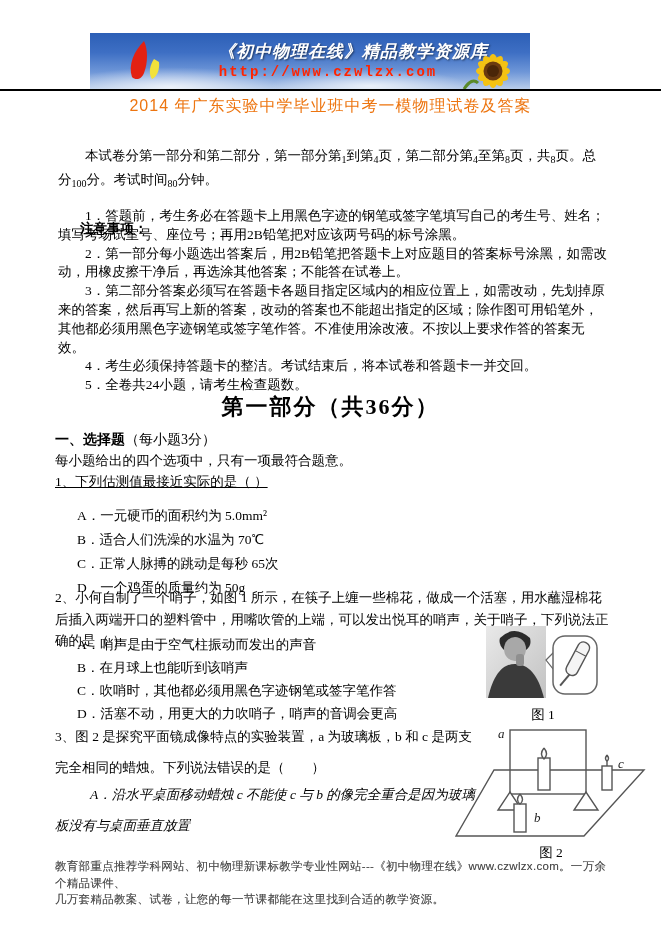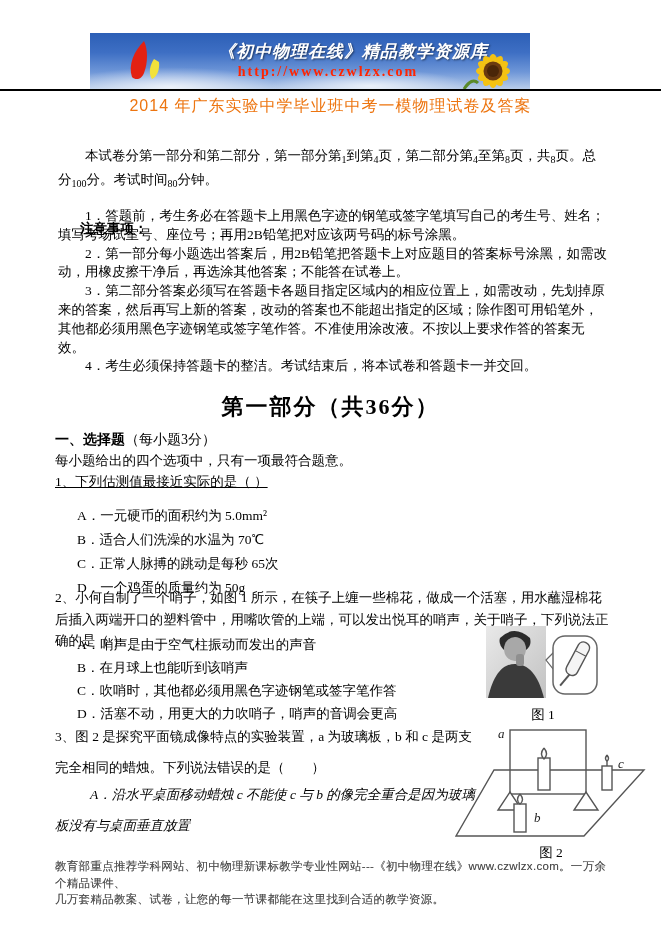--- a/index.html
+++ b/index.html
@@ -20,21 +20,21 @@
   .banner .cloud1 { left:-30px; bottom:-18px; width:220px; height:40px; }
   .banner .cloud2 { right:60px; bottom:-14px; width:200px; height:34px; }
   .banner-title {
     position:absolute; left:88px; top:7px; width:350px; text-align:center;
     color:#fff; font-weight:bold; font-size:17px; letter-spacing:1px; font-style:italic;
     text-shadow:1px 1px 2px rgba(0,0,0,.55); white-space:nowrap;
   }
   .banner-url {
     position:absolute; left:88px; top:31px; width:300px; text-align:center;
     color:#ff2400; font-weight:bold; font-size:14px; letter-spacing:2px;
-    font-family:Liberation Serif, serif; white-space:nowrap;
+    font-family:Liberation Mono, monospace; white-space:nowrap;
   }
   .rule { position:absolute; left:0; top:89px; width:661px; height:2px; background:#000; }
 
   
   .doc-title {
     position:absolute; left:0; top:96px; width:661px; text-align:center;
     color:#ed7510; font-size:16px; font-weight:normal;
     font-family:"Liberation Sans", sans-serif; letter-spacing:1px;
   }
   .byline { position:absolute; left:0; top:128px; width:661px; text-align:center; font-size:14px; }
@@ -118,20 +118,21 @@
 
   <div class="doc-title">2014 年广东实验中学毕业班中考一模物理试卷及答案</div>
 
   <div class="intro">本试卷分第一部分和第二部分，第一部分第<span class="subnum">1</span>到第<span class="subnum">4</span>页，第二部分第<span class="subnum">4</span>至第<span class="subnum">8</span>页，共<span class="subnum">8</span>页。总分<span class="subnum">100</span>分。考试时间<span class="subnum">80</span>分钟。</div>
   <div class="notes-label">注意事项：</div>
   <div class="notes">
     <p>1．答题前，考生务必在答题卡上用黑色字迹的钢笔或签字笔填写自己的考生号、姓名；填写考场试室号、座位号；再用2B铅笔把对应该两号码的标号涂黑。</p>
     <p>2．第一部分每小题选出答案后，用2B铅笔把答题卡上对应题目的答案标号涂黑，如需改动，用橡皮擦干净后，再选涂其他答案；不能答在试卷上。</p>
     <p>3．第二部分答案必须写在答题卡各题目指定区域内的相应位置上，如需改动，先划掉原来的答案，然后再写上新的答案，改动的答案也不能超出指定的区域；除作图可用铅笔外，其他都必须用黑色字迹钢笔或签字笔作答。不准使用涂改液。不按以上要求作答的答案无效。</p>
     <p>4．考生必须保持答题卡的整洁。考试结束后，将本试卷和答题卡一并交回。</p>
+    <p>5．全卷共24小题，请考生检查题数。</p>
   </div>
 
   <div class="part-heading">第一部分（共36分）</div>
   <div class="section-title">
     <span class="b">一、选择题</span><span>（每小题3分）</span>
   </div>
   <div class="section-note">每小题给出的四个选项中，只有一项最符合题意。</div>
 
   <div class="q q1">
     <p class="stem">1、下列估测值最接近实际的是（      ）</p>

